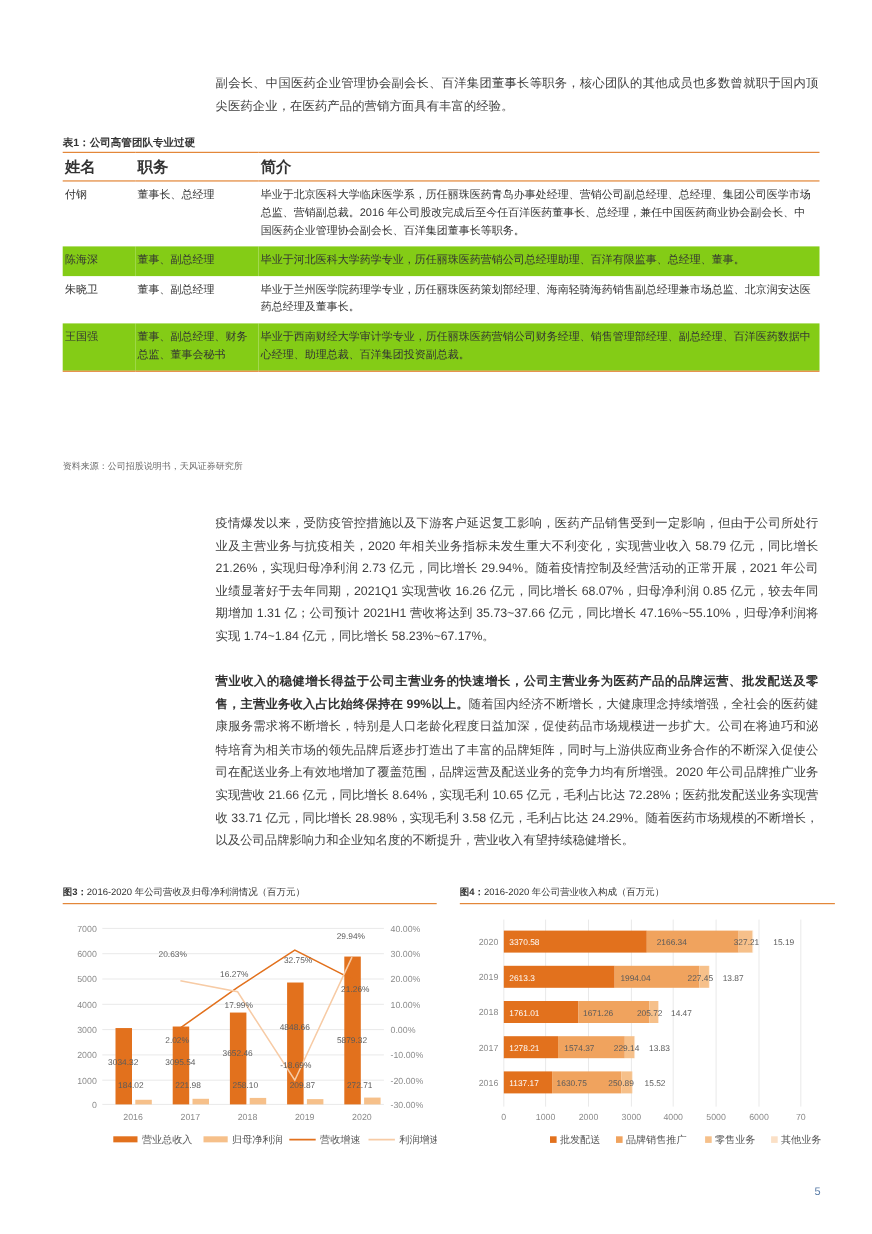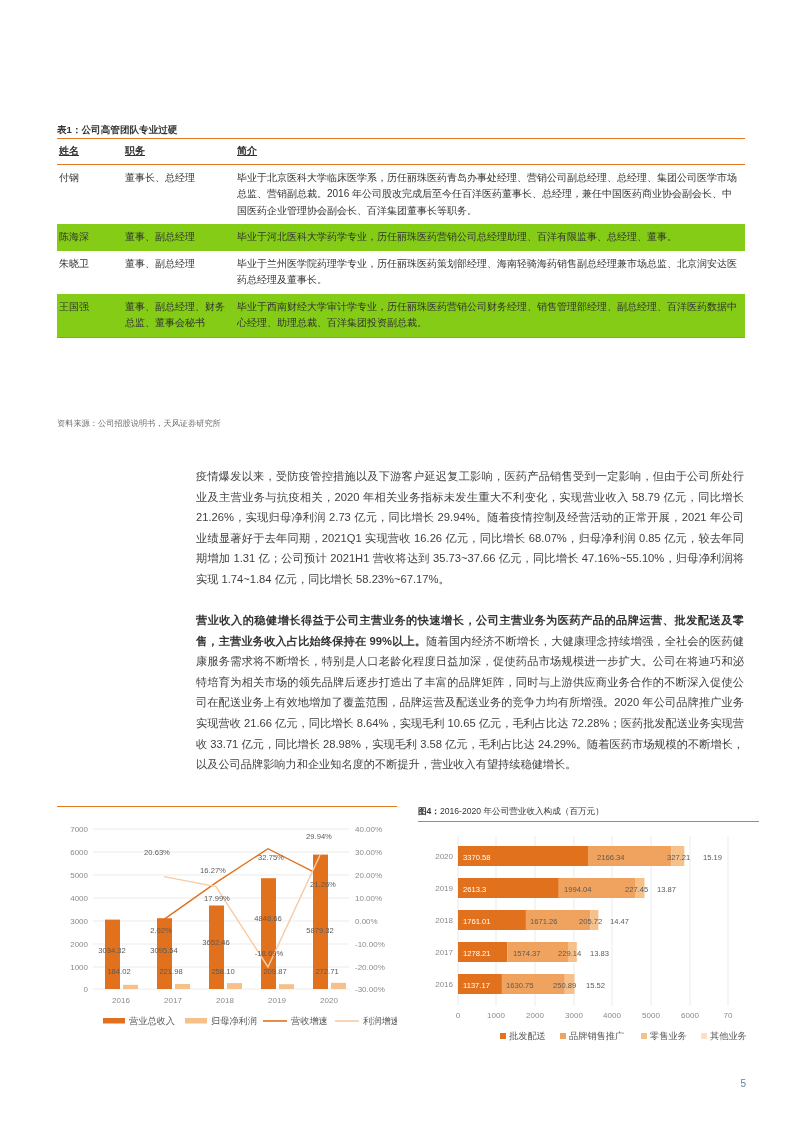--- a/index.html
+++ b/index.html
@@ -24,24 +24,23 @@
     font-size: 9.6px; font-weight: bold; color: #333;
     padding-bottom: 3px;
   }
   .tbl-wrap { position: absolute; left: 57px; top: 138px; width: 688px; }
   table.t1 { width: 100%; border-collapse: collapse; }
   table.t1 th, table.t1 td {
     font-size: 10px; line-height: 16.5px; text-align: left;
     vertical-align: top; padding: 5px 4px 5px 2px; color: #333;
   }
   table.t1 thead th {
-    font-weight: bold; font-size: 10px;
+    font-weight: bold; font-size: 14px;
     border-top: 1.4px solid #e07b24; border-bottom: 1px solid #e07b24;
     padding: 4px 4px 4px 2px;
-    text-decoration: underline;
   }
   table.t1 tbody tr.alt { background: #84cc16; }
   table.t1 tbody tr:last-child td { border-bottom: 1.2px solid #e07b24; }
   .col-name { width: 66px; }
   .col-role { width: 112px; }
   .tbl-src {
     position: absolute; left: 57px; top: 418px;
     font-size: 8.2px; color: #6d6d6d;
   }
 
@@ -85,20 +84,21 @@
   .pgnum {
     position: absolute; right: 47px; top: 1078px;
     font-size: 10px; color: #5b7da8;
   }
 </style>
 </head>
 <body>
 
 <div class="page">
 
+  <div class="intro">副会长、中国医药企业管理协会副会长、百洋集团董事长等职务，核心团队的其他成员也多数曾就职于国内顶尖医药企业，在医药产品的营销方面具有丰富的经验。</div>
 
   <div class="tbl-title">表1：公司高管团队专业过硬</div>
 
   <div class="tbl-wrap">
     <table class="t1">
       <thead>
         <tr>
           <th class="col-name">姓名</th>
           <th class="col-role">职务</th>
           <th>简介</th>
@@ -132,20 +132,23 @@
   <div class="tbl-src">资料来源：公司招股说明书，天风证券研究所</div>
 
 
   <div class="body-p" id="p1">疫情爆发以来，受防疫管控措施以及下游客户延迟复工影响，医药产品销售受到一定影响，但由于公司所处行业及主营业务与抗疫相关，2020 年相关业务指标未发生重大不利变化，实现营业收入 58.79 亿元，同比增长 21.26%，实现归母净利润 2.73 亿元，同比增长 29.94%。随着疫情控制及经营活动的正常开展，2021 年公司业绩显著好于去年同期，2021Q1 实现营收 16.26 亿元，同比增长 68.07%，归母净利润 0.85 亿元，较去年同期增加 1.31 亿；公司预计 2021H1 营收将达到 35.73~37.66 亿元，同比增长 47.16%~55.10%，归母净利润将实现 1.74~1.84 亿元，同比增长 58.23%~67.17%。</div>
 
   <div class="body-p" id="p2">
     <b>营业收入的稳健增长得益于公司主营业务的快速增长，公司主营业务为医药产品的品牌运营、批发配送及零售，主营业务收入占比始终保持在 99%以上。</b><span>随着国内经济不断增长，大健康理念持续增强，全社会的医药健康服务需求将不断增长，特别是人口老龄化程度日益加深，促使药品市场规模进一步扩大。公司在将迪巧和泌特培育为相关市场的领先品牌后逐步打造出了丰富的品牌矩阵，同时与上游供应商业务合作的不断深入促使公司在配送业务上有效地增加了覆盖范围，品牌运营及配送业务的竞争力均有所增强。2020 年公司品牌推广业务实现营收 21.66 亿元，同比增长 8.64%，实现毛利 10.65 亿元，毛利占比达 72.28%；医药批发配送业务实现营收 33.71 亿元，同比增长 28.98%，实现毛利 3.58 亿元，毛利占比达 24.29%。随着医药市场规模的不断增长，以及公司品牌影响力和企业知名度的不断提升，营业收入有望持续稳健增长。</span>
   </div>
 
   <div class="chart-box" id="chart-left">
+    <div class="chart-title">
+      <b>图3：</b><span class="yr">2016-2020 年公司营收及归母净利润情况（百万元）</span>
+    </div>
     <div class="chart-rule"></div>
 
     <svg width="340" height="228" viewBox="0 0 340 228">
 
       <g>
         <line class="gl" x1="36" y1="16" x2="292" y2="16"></line>
         <line class="gl" x1="36" y1="39" x2="292" y2="39"></line>
         <line class="gl" x1="36" y1="62" x2="292" y2="62"></line>
         <line class="gl" x1="36" y1="85" x2="292" y2="85"></line>
         <line class="gl" x1="36" y1="108" x2="292" y2="108"></line>

